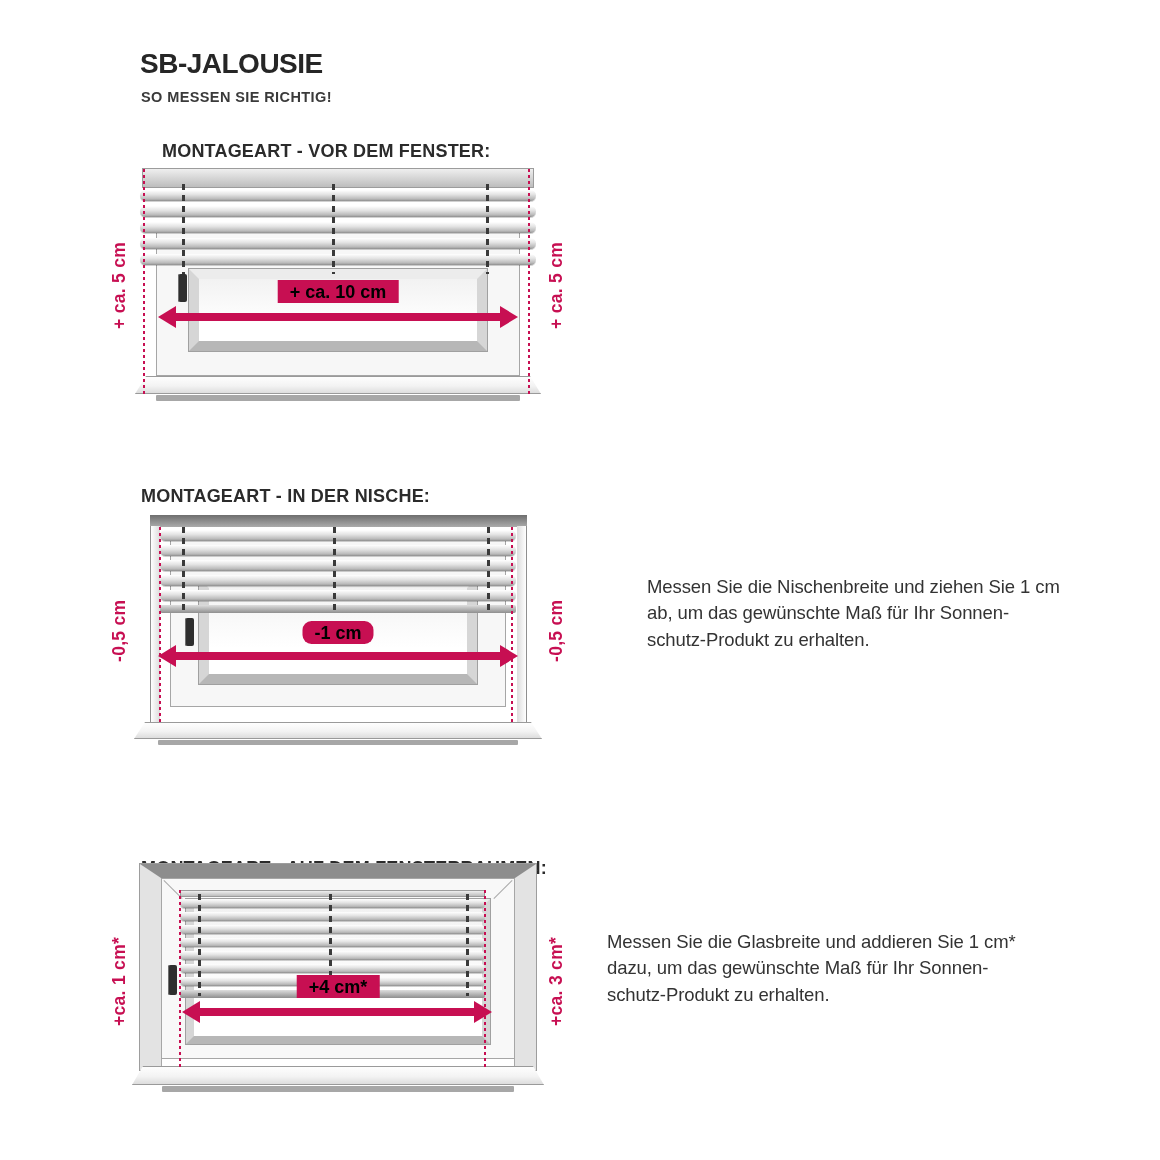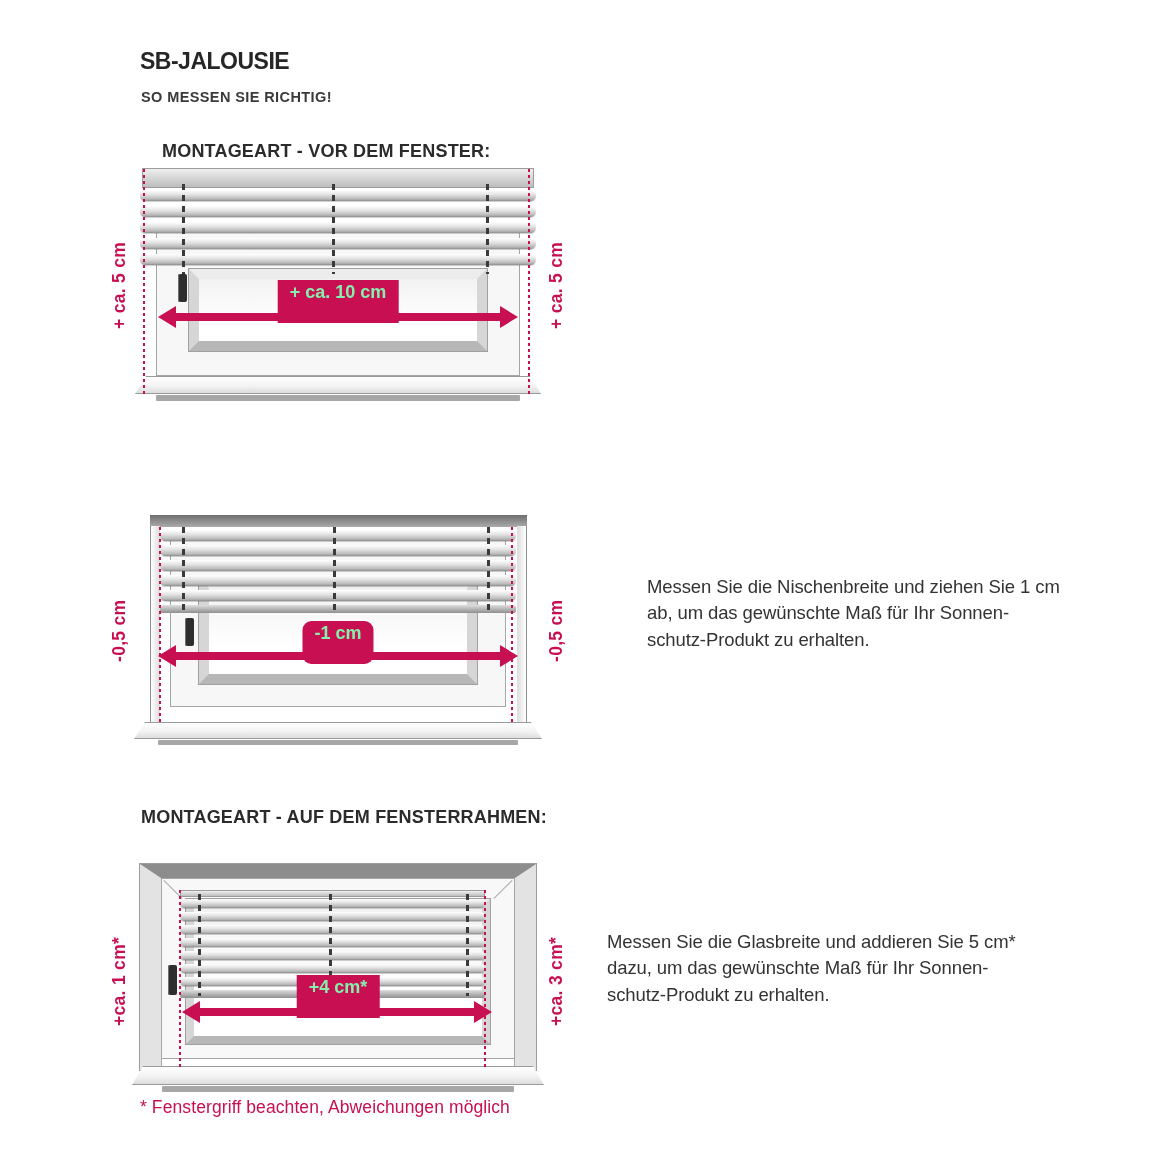--- a/index.html
+++ b/index.html
@@ -1,24 +1,24 @@
 <!DOCTYPE html>
 <html style="--accent: #c70f52;"><head>
 <meta charset="utf-8">
 <style>
   * { margin:0; padding:0; box-sizing:border-box; }
   html,body { width:1160px; height:1160px; background:#fff; }
   body { font-family:"Liberation Sans","DejaVu Sans",sans-serif; color:#2d2d2d; }
   .page { position:relative; width:1160px; height:1160px; background:#fff; overflow:hidden; }
 
   
-  .title { position:absolute; left:140px; top:48px; font-size:23px; font-weight:bold; letter-spacing:-0.5px; color:#262626; }
+  .title { position:absolute; left:140px; top:48px; font-size:28px; font-weight:bold; letter-spacing:-0.5px; color:#262626; }
   .subtitle { position:absolute; left:141px; top:89px; font-size:14.5px; font-weight:bold; letter-spacing:0.4px; color:#3a3a3a; }
   .heading { position:absolute; left:141px; font-size:18px; font-weight:bold; letter-spacing:0.2px; color:#2b2b2b; }
-  .heading.h1p { top:141px;margin-left:21px; } .heading.h2p { top:486px; } .heading.h3p { top:807px; }
+  .heading.h1p { top:141px;margin-left:21px; } .heading.h2p { top:486px; } .heading.h3p { top:858px; }
   .desc { position:absolute; left:607px; width:470px; font-size:18.5px; line-height:1.42; color:#333; white-space:pre-line; letter-spacing:-0.1px; }
   .desc.desc1 { top:224px; } .desc.desc2 { top:574px;margin-left:40px; } .desc.desc3 { top:929px; }
   .footnote { position:absolute; left:140px; top:1097px; font-size:17.5px; color:var(--accent); letter-spacing:0.1px; }
 
   
   .diagram { position:absolute; left:140px; width:396px; }
   .d1 { top:168px; height:234px; }
   .d2 { top:515px; height:232px; }
   .d3 { top:864px; height:234px; }
 
@@ -56,22 +56,22 @@
           box-shadow:inset 0 1px 0 #9a9a9a, inset 0 -1px 0 #9a9a9a;
           clip-path:polygon(11px 0%, calc(100% - 11px) 0%, 100% 100%, 0% 100%); }
   .sill-shadow { position:absolute; height:6px; background:#a7a7a7; border-radius:1px; }
 
   
   .arrow { position:absolute; height:22px; }
   .arrow .shaft { position:absolute; left:15px; right:15px; top:7px; height:8px; background:var(--accent); }
   .arrow .ah { position:absolute; width:0; height:0; top:0; }
   .arrow .ah.l { left:0; border-top:11px solid transparent; border-bottom:11px solid transparent; border-right:18px solid var(--accent); }
   .arrow .ah.r { right:0; border-top:11px solid transparent; border-bottom:11px solid transparent; border-left:18px solid var(--accent); }
-  .tag { position:absolute; left:50%; transform:translateX(-50%); background:var(--accent); color:#86efac;
-         font-size:18px; font-weight:bold; padding:2px 12px 20px; white-space:nowrap; }
+  .tag { position:absolute; left:50%; transform:translateX(-50%); background:var(--accent); color:#000000;
+         font-size:18px; font-weight:bold; padding:2px 12px 0; white-space:nowrap; }
 
   
   .d1 .headrail { left:2px; right:2px; top:0; height:20px; }
   .d1 .slats { left:0; right:0; top:22px; }
   .d1 .cord { top:16px; height:90px; }
   .d1 .cord.ca { left:42px; } .d1 .cord.cb { left:192px; } .d1 .cord.cc { left:346px; }
   .d1 .window { left:16px; right:16px; top:58px; height:150px; }
   .d1 .glass { left:32px; right:32px; top:42px; bottom:24px; }
   .d1 .handle { left:21px; top:47px; height:28px; }
   .d1 .vdots.dl { left:3px; top:1px; height:226px; }
@@ -161,20 +161,21 @@
 
     <div class="tag">+ ca. 10 cm</div>
     <div class="arrow">
       <div class="ah l"></div>
       <div class="shaft"></div>
       <div class="ah r"></div>
     </div>
   </div>
 
 
+  <div class="heading h2p">MONTAGEART - IN DER NISCHE:</div>
 
   <div class="diagram d2">
     <div class="vlabel vl">-0,5 cm</div>
     <div class="vlabel vr">-0,5 cm</div>
 
     <div class="niche-top"></div>
     <div class="niche-wall wl"></div>
     <div class="niche-wall wr"></div>
 
     <div class="window">
@@ -247,19 +248,18 @@
     <div class="vdots dr"></div>
 
     <div class="tag">+4 cm*</div>
     <div class="arrow">
       <div class="ah l"></div>
       <div class="shaft"></div>
       <div class="ah r"></div>
     </div>
   </div>
 
-  <div class="desc desc3">Messen Sie die Glasbreite und addieren Sie 5 cm*
+  <div class="desc desc3">Messen Sie die Glasbreite und addieren Sie 1 cm*
 dazu, um das gewünschte Maß für Ihr Sonnen-
 schutz-Produkt zu erhalten.</div>
 
-  <div class="footnote">* Fenstergriff beachten, Abweichungen möglich</div>
 
 </div>
 
 </body></html>

